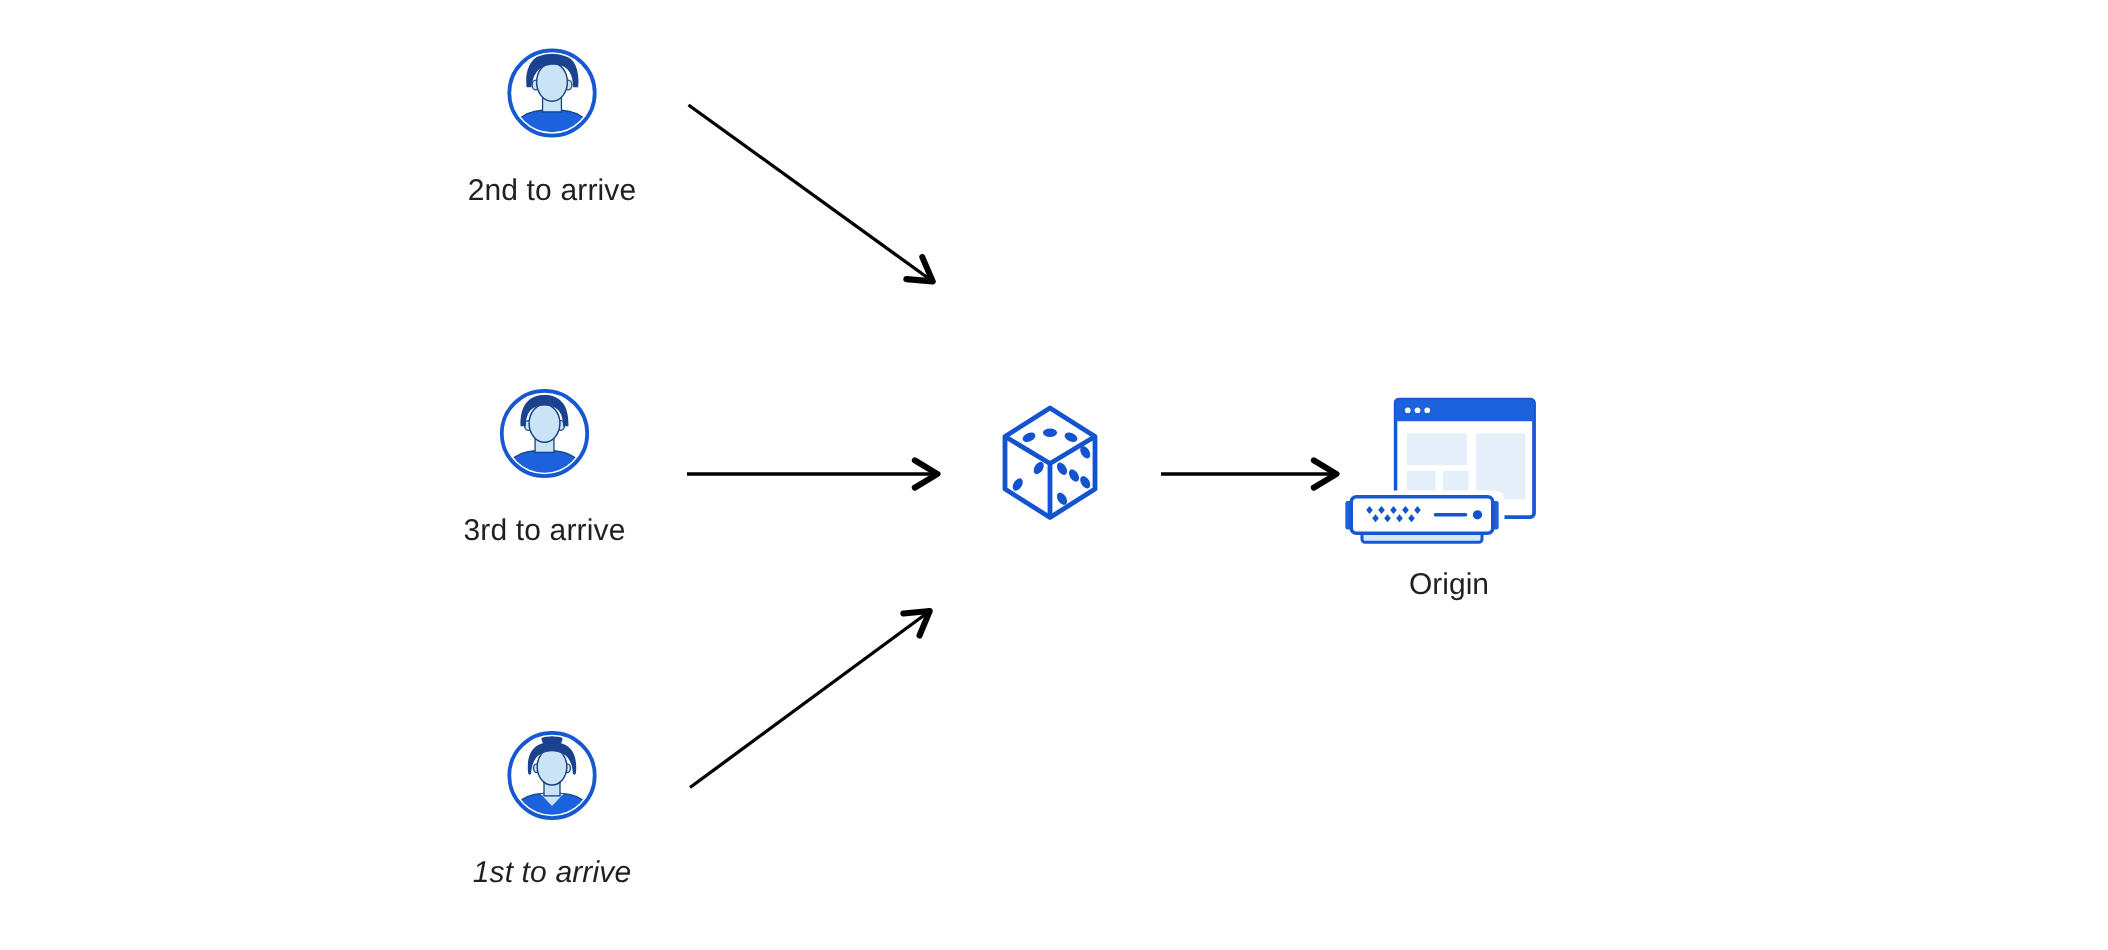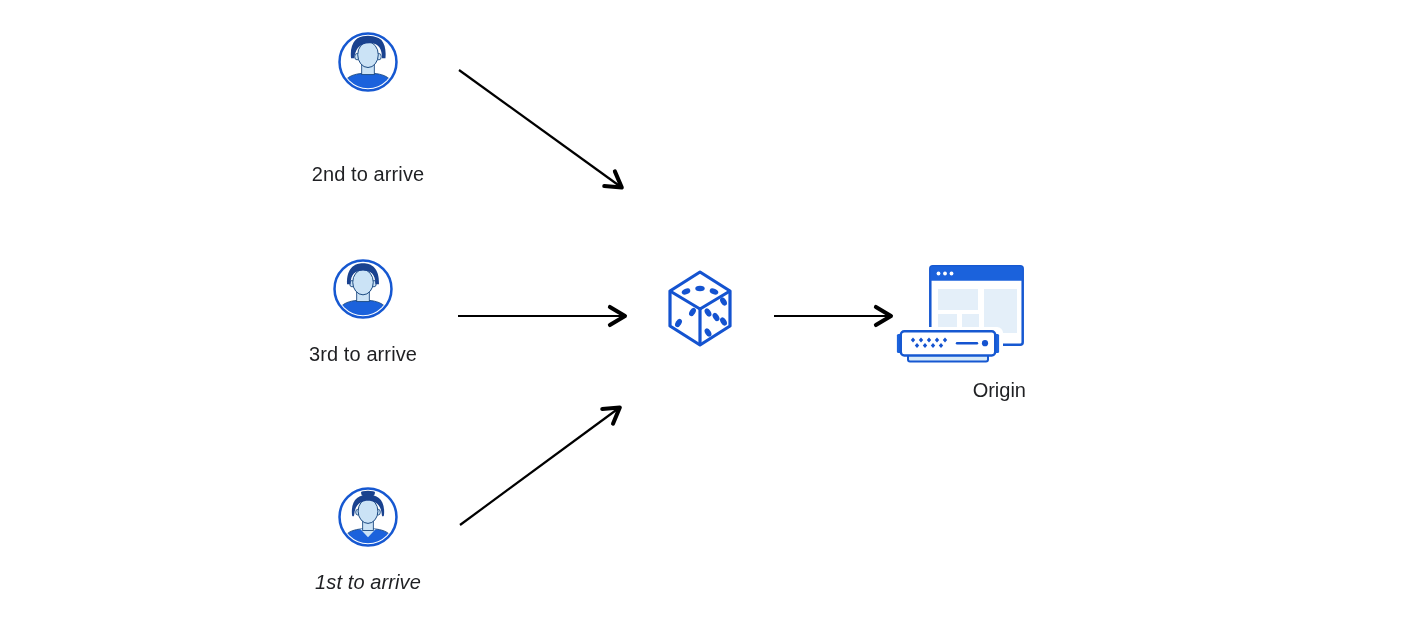--- a/index.html
+++ b/index.html
@@ -25,21 +25,21 @@
     color: #1f2023;
     letter-spacing: 0.1px;
     white-space: nowrap;
     text-align: center;
   }
   .origin-label {
     position: absolute;
     left: 906px;
     top: 379px;
     width: 120px;
-    text-align: right;
+    text-align: center;
     font-size: 20px;
     color: #1f2023;
     white-space: nowrap;
   }
   .server-halo {
     position: absolute;
     left: 893px;
     top: 327px;
     width: 110px;
     height: 38px;
@@ -58,21 +58,21 @@
       <marker id="ah" viewBox="0 0 12 12" refX="9" refY="6" markerWidth="11" markerHeight="11" orient="auto">
         <path d="M2,1.5 L9.5,6 L2,10.5" fill="none" stroke="#000000" stroke-width="2" stroke-linecap="round" stroke-linejoin="round"></path>
       </marker>
     </defs>
     <line x1="459" y1="70" x2="621" y2="187" stroke="#000000" stroke-width="2.2" marker-end="url(#ah)"></line>
     <line x1="458" y1="316" x2="624" y2="316" stroke="#000000" stroke-width="2.2" marker-end="url(#ah)"></line>
     <line x1="460" y1="525" x2="619" y2="408" stroke="#000000" stroke-width="2.2" marker-end="url(#ah)"></line>
     <line x1="774" y1="316" x2="890" y2="316" stroke="#000000" stroke-width="2.2" marker-end="url(#ah)"></line>
   </svg>
 
-  <div class="node" style="left:288px; top:31px;gap:47px;">
+  <div class="node" style="left:288px; top:31px;">
     <svg width="62" height="62" viewBox="0 0 64 64">
       <defs>
           <clipPath id="c1">
             <circle cx="32" cy="32" r="27"></circle>
           </clipPath>
         </defs>
       <circle cx="32" cy="32" r="29.4" fill="#ffffff" stroke="#1658d1" stroke-width="2.6"></circle>
       <g clip-path="url(#c1)">
         <path d="M4,64 C5,49 14,43.5 32,43.5 C50,43.5 59,49 60,64 Z" fill="#1b62dc"></path>
         <path d="M4,64 C5,49 14,43.5 32,43.5 C50,43.5 59,49 60,64" fill="none" stroke="#16457e" stroke-width="0.9"></path>

